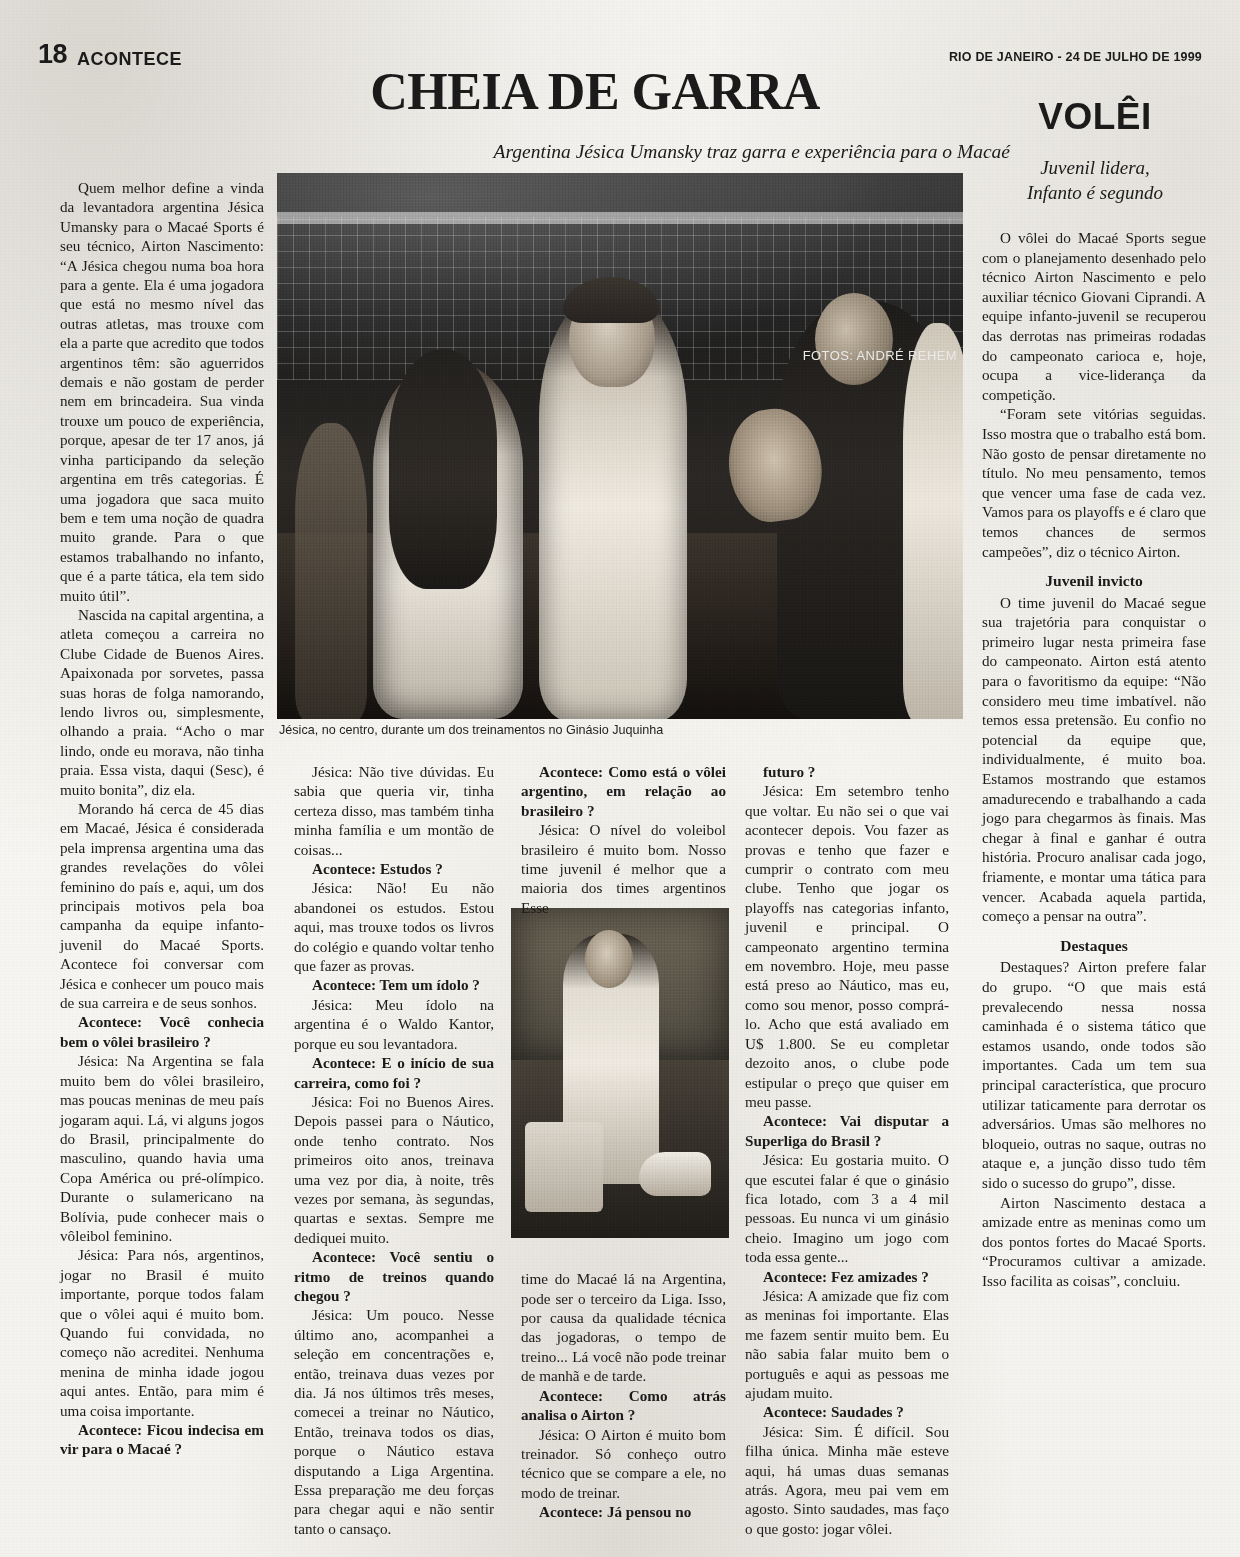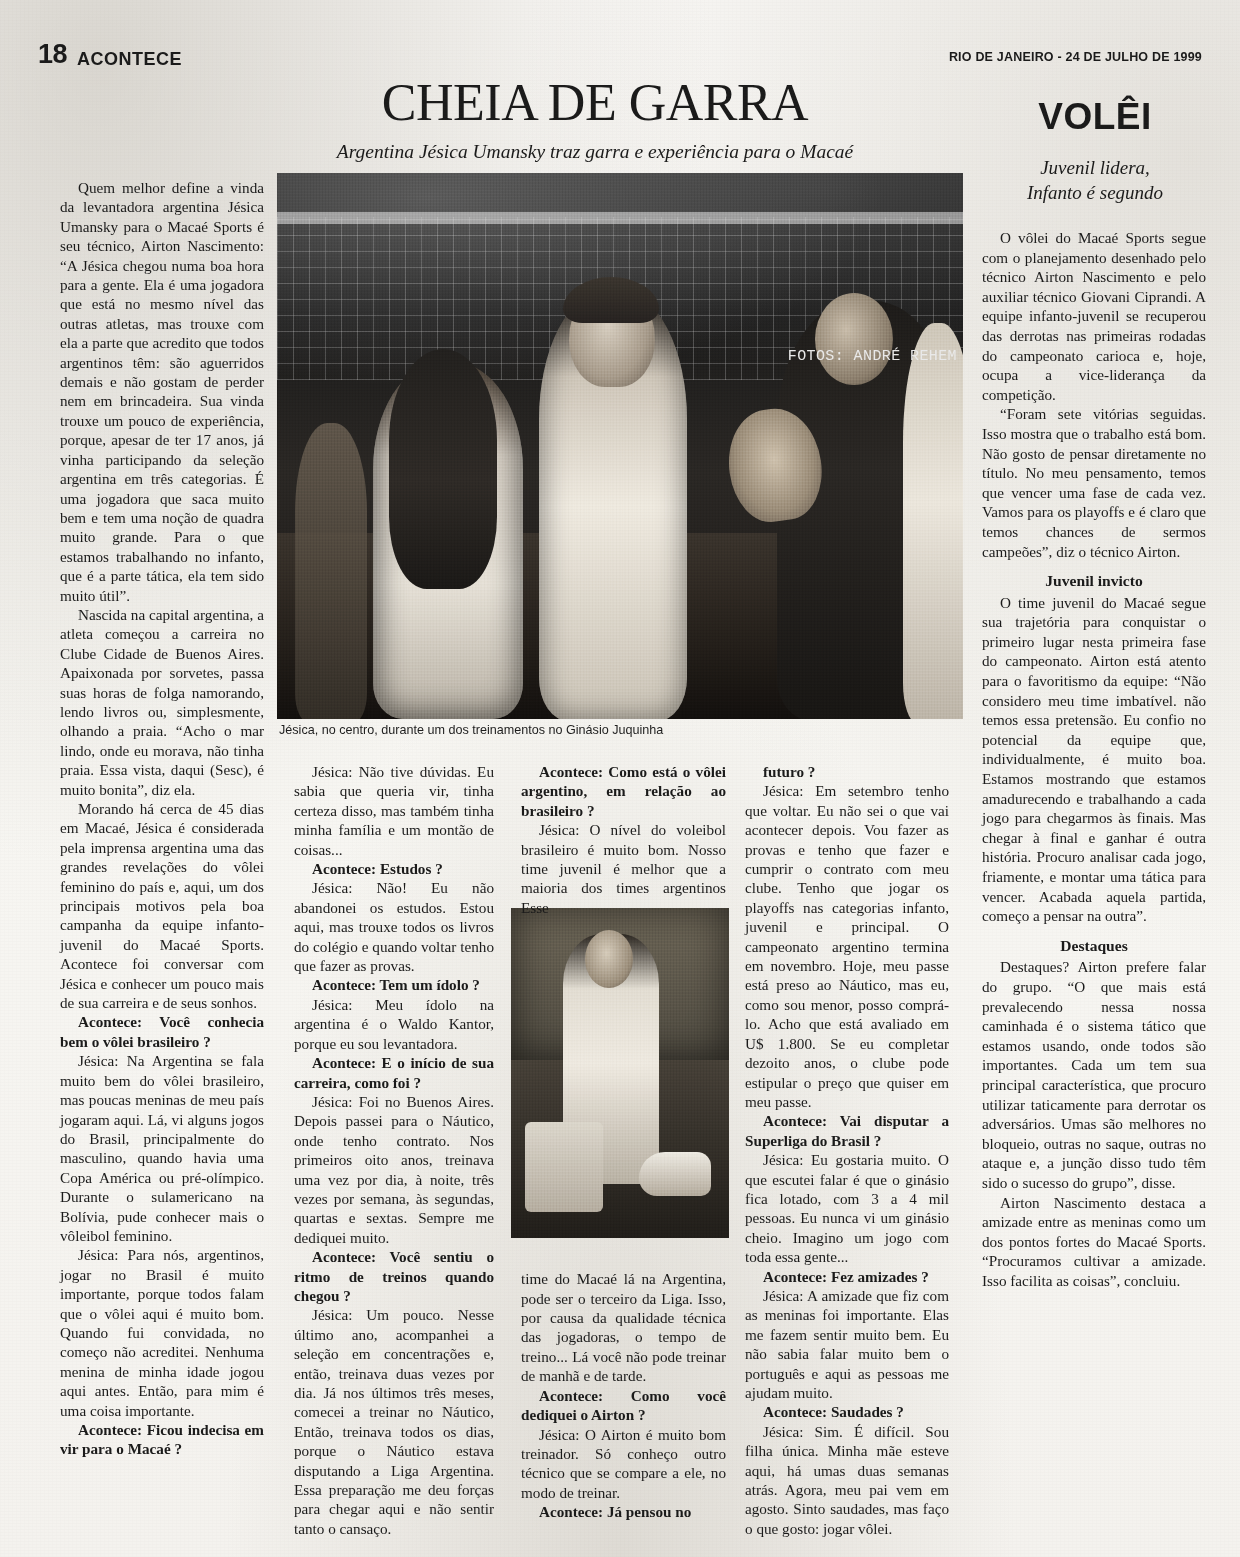--- a/index.html
+++ b/index.html
@@ -68,36 +68,36 @@
     font-weight: bold;
     font-size: 12.5px;
     letter-spacing: .2px;
     float: right;
     margin-top: 10px;
   }
 
   
   .headline {
     position: absolute;
-    top: 75px;
+    top: 64px;
     left: 230px;
     width: 730px;
     text-align: center;
     font-family: "Liberation Serif", serif;
-    font-weight: normal;
+    font-weight: bold;
     font-size: 52px;
     letter-spacing: -0.5px;
     line-height: 56px;
   }
   .subhead {
     position: absolute;
     top: 140px;
     left: 180px;
     width: 830px;
-    text-align: center;
+    text-align: right;
     font-style: italic;
     font-size: 19.5px;
     line-height: 24px;
   }
 
   
   .rail-title {
     position: absolute;
     top: 96px;
     left: 980px;
@@ -126,22 +126,22 @@
     left: 277px;
     width: 686px;
     height: 546px;
     background: #0f0f0f;
     overflow: hidden;
   }
   .photo-credit {
     position: absolute;
     top: 172px;
     right: 0;
-    font-family: Liberation Mono, monospace;
-    font-size: 15px;
+    font-family: Liberation Sans, sans-serif;
+    font-size: 13px;
     color: #e9e9e9;
     letter-spacing: .4px;
     z-index: 6;
     padding: 3px 6px 0 0;
   }
   .caption-main {
     position: absolute;
     top: 723px;
     left: 279px;
     width: 690px;
@@ -386,21 +386,21 @@
     <p class="q">Acontece: E o início de sua carreira, como foi ?</p>
     <p>Jésica: Foi no Buenos Aires. Depois passei para o Náutico, onde tenho contrato. Nos primeiros oito anos, treinava uma vez por dia, à noite, três vezes por semana, às segundas, quartas e sextas. Sempre me dediquei muito.</p>
     <p class="q">Acontece: Você sentiu o ritmo de treinos quando chegou ?</p>
     <p>Jésica: Um pouco. Nesse último ano, acompanhei a seleção em concentrações e, então, treinava duas vezes por dia. Já nos últimos três meses, comecei a treinar no Náutico, Então, treinava todos os dias, porque o Náutico estava disputando a Liga Argentina. Essa preparação me deu forças para chegar aqui e não sentir tanto o cansaço.</p>
   </div>
 
   <div class="col" id="col3">
     <p class="q">Acontece: Como está o vôlei argentino, em relação ao brasileiro ?</p>
     <p>Jésica: O nível do voleibol brasileiro é muito bom. Nosso time juvenil é melhor que a maioria dos times argentinos Esse</p>
     <p class="noindent after-photo">time do Macaé lá na Argentina, pode ser o terceiro da Liga. Isso, por causa da qualidade técnica das jogadoras, o tempo de treino... Lá você não pode treinar de manhã e de tarde.</p>
-    <p class="q">Acontece: Como você dediquei o Airton ?</p>
+    <p class="q">Acontece: Como atrás analisa o Airton ?</p>
     <p>Jésica: O Airton é muito bom treinador. Só conheço outro técnico que se compare a ele, no modo de treinar.</p>
     <p class="q">Acontece: Já pensou no</p>
   </div>
 
   <div class="col" id="col4">
     <p class="q">futuro ?</p>
     <p>Jésica: Em setembro tenho que voltar. Eu não sei o que vai acontecer depois. Vou fazer as provas e tenho que fazer e cumprir o contrato com meu clube. Tenho que jogar os playoffs nas categorias infanto, juvenil e principal. O campeonato argentino termina em novembro. Hoje, meu passe está preso ao Náutico, mas eu, como sou menor, posso comprá-lo. Acho que está avaliado em U$ 1.800. Se eu completar dezoito anos, o clube pode estipular o preço que quiser em meu passe.</p>
     <p class="q">Acontece: Vai disputar a Superliga do Brasil ?</p>
     <p>Jésica: Eu gostaria muito. O que escutei falar é que o ginásio fica lotado, com 3 a 4 mil pessoas. Eu nunca vi um ginásio cheio. Imagino um jogo com toda essa gente...</p>
     <p class="q">Acontece: Fez amizades ?</p>

